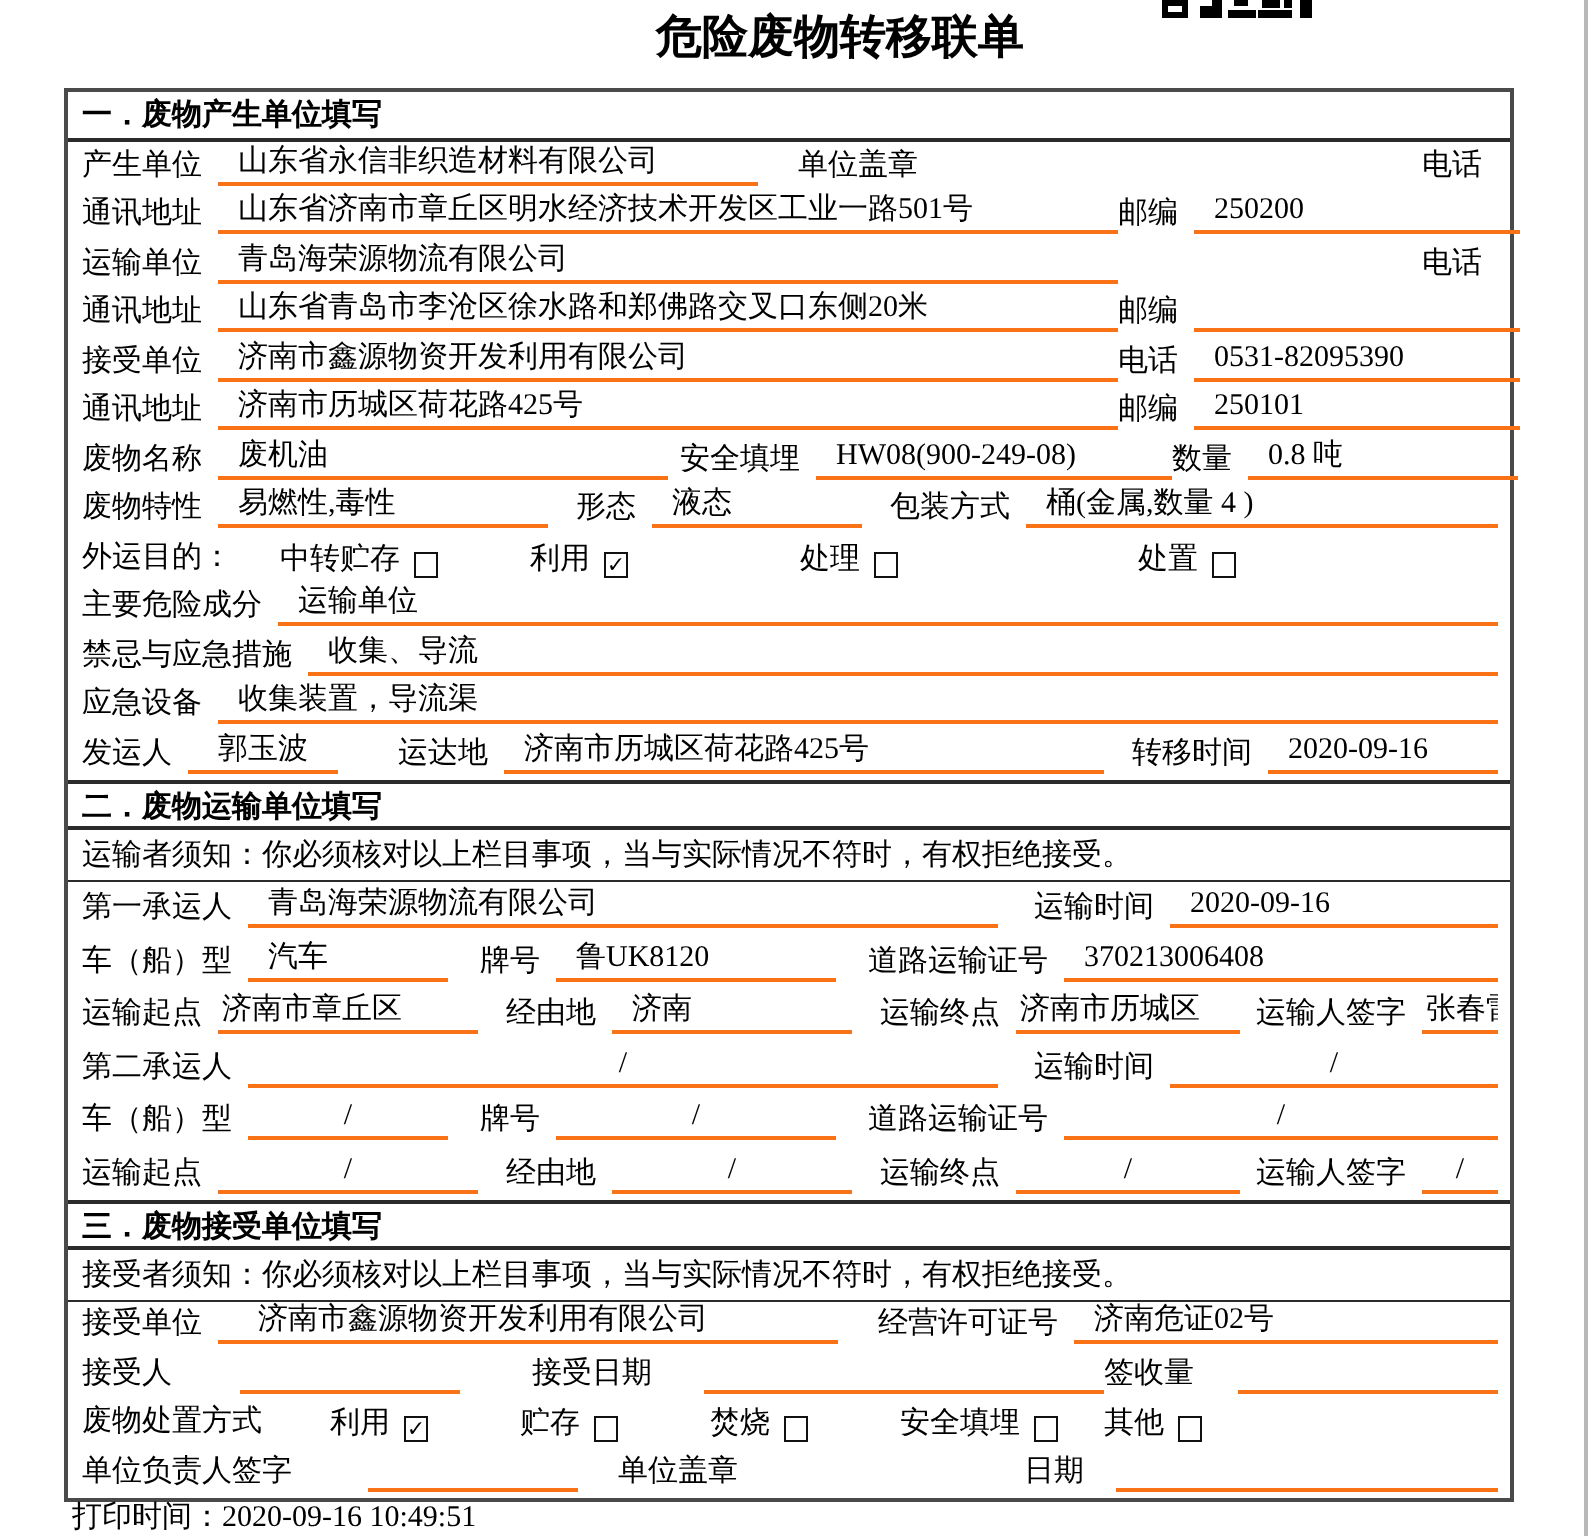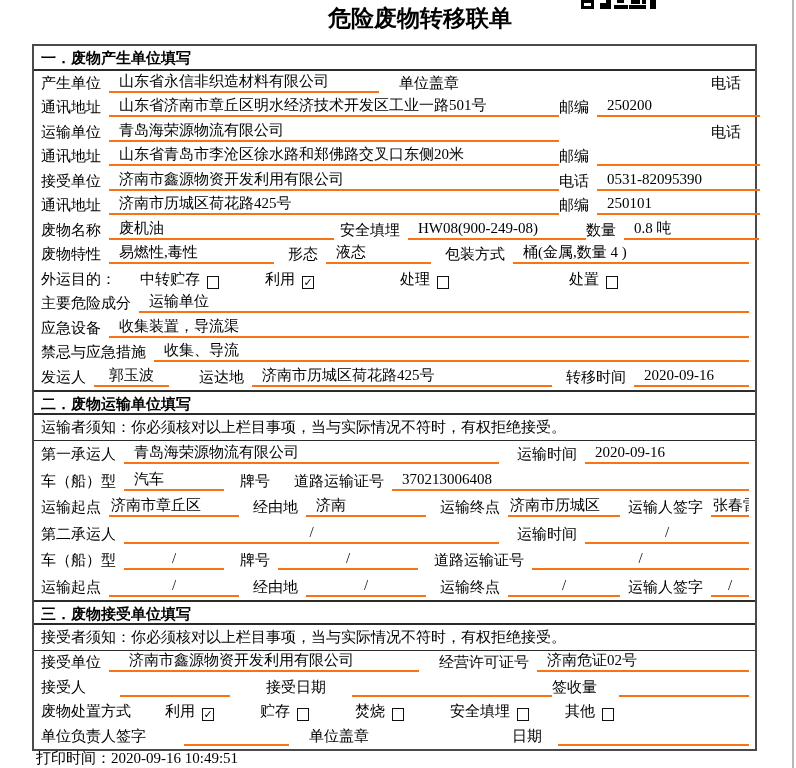--- a/index.html
+++ b/index.html
@@ -147,27 +147,27 @@
         <span class="cb"></span>
       </span>
     </div>
 
     <div class="row h245">
       <span class="lbl">主要危险成分</span>
       <span class="val fill">运输单位</span>
     </div>
 
     <div class="row h245">
+      <span class="lbl">禁忌与应急措施</span>
+      <span class="val fill">收集、导流</span>
+    </div>
+
+    <div class="row h245">
       <span class="lbl">应急设备</span>
       <span class="val fill">收集装置，导流渠</span>
-    </div>
-
-    <div class="row h245">
-      <span class="lbl">禁忌与应急措施</span>
-      <span class="val fill">收集、导流</span>
     </div>
 
     <div class="row h245">
       <span class="lbl">发运人</span>
       <span class="val ctr" style="width:75px">郭玉波</span>
       <span class="lbl" style="margin-left:30px">运达地</span>
       <span class="val" style="width:300px">济南市历城区荷花路425号</span>
       <span class="lbl" style="margin-left:14px">转移时间</span>
       <span class="val fill">2020-09-16</span>
     </div>
@@ -182,20 +182,21 @@
       <span class="lbl">第一承运人</span>
       <span class="val" style="width:375px">青岛海荣源物流有限公司</span>
       <span class="lbl" style="margin-left:18px">运输时间</span>
       <span class="val fill">2020-09-16</span>
     </div>
 
     <div class="row h265">
       <span class="lbl">车（船）型</span>
       <span class="val" style="width:100px">汽车</span>
       <span class="lbl" style="margin-left:16px">牌号</span>
+      <span class="val" style="width:140px">鲁UK8120</span>
       <span class="lbl" style="margin-left:16px">道路运输证号</span>
       <span class="val fill">370213006408</span>
     </div>
 
     <div class="row h265">
       <span class="lbl">运输起点</span>
       <span class="val" style="width:130px;padding:0 2px">济南市章丘区</span>
       <span class="lbl" style="margin-left:14px">经由地</span>
       <span class="val" style="width:120px">济南</span>
       <span class="lbl" style="margin-left:14px">运输终点</span>
@@ -264,21 +265,21 @@
         <span class="cb"></span>
       </span>
       <span class="opt" style="margin-left:46px">
         <span>焚烧</span>
         <span class="cb"></span>
       </span>
       <span class="opt" style="margin-left:46px">
         <span>安全填埋</span>
         <span class="cb"></span>
       </span>
-      <span class="opt" style="margin-left:36px">
+      <span class="opt" style="margin-left:23px">
         <span>其他</span>
         <span class="cb"></span>
       </span>
     </div>
 
     <div class="row h245">
       <span class="lbl">单位负责人签字</span>
       <span class="val" style="width:105px;margin-left:30px"></span>
       <span class="lbl" style="margin-left:20px">单位盖章</span>
       <span class="lbl" style="margin-left:135px">日期</span>

